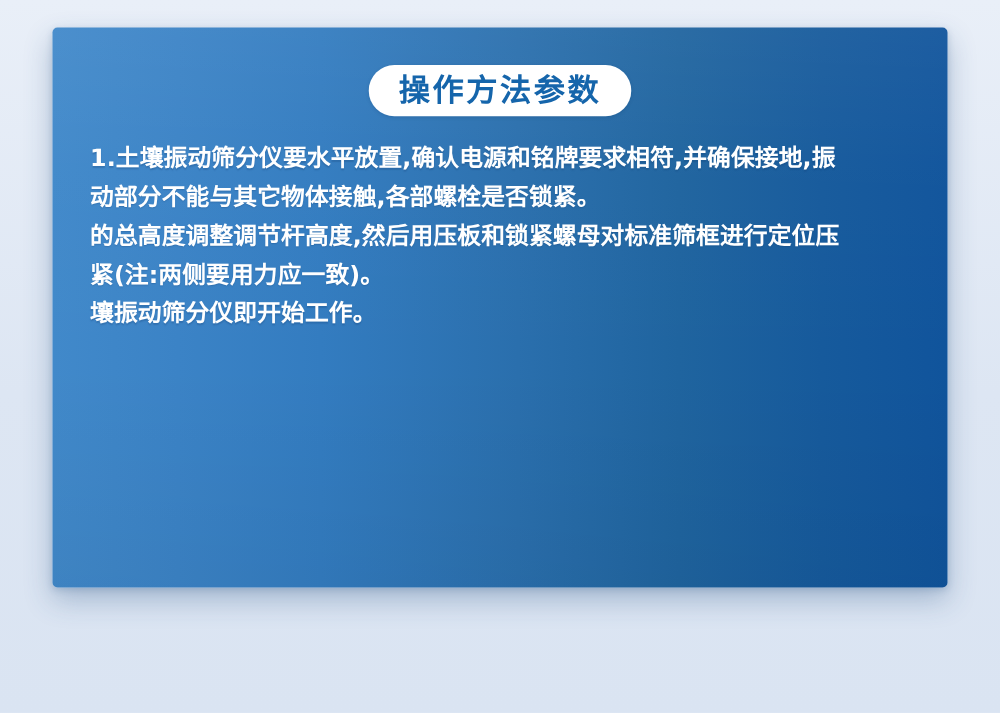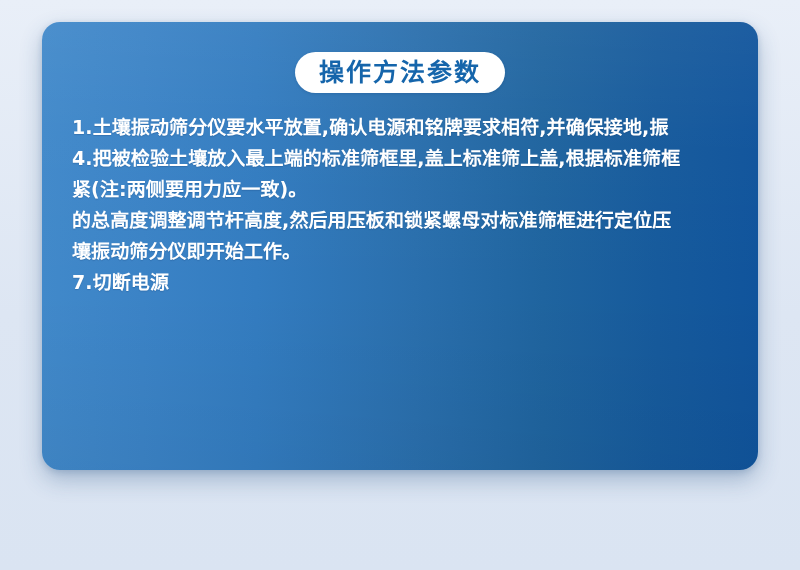--- a/index.html
+++ b/index.html
@@ -23,21 +23,21 @@
     background: linear-gradient(180deg, #e9eff8 0%, #dde6f3 55%, #dae4f2 100%);
   }
 
   
   .card {
     position: absolute;
     left: 42px;
     top: 22px;
     width: 716px;
     height: 448px;
-    border-radius: 18px;
+    border-radius: 4px;
     background: linear-gradient(90deg,
                 #4189ca 0%,
                 #3b83c6 14%,
                 #337cc0 30%,
                 #2a6fad 52%,
                 #1f649f 70%,
                 #165a9c 86%,
                 #10549c 100%);
     box-shadow: 0 10px 22px rgba(36, 78, 130, 0.30),
                 0 2px 6px rgba(36, 78, 130, 0.18);
@@ -110,21 +110,20 @@
 <div id="stage">
 
   <div class="card">
 
     <div class="title-pill">
       <span class="title-text">操作方法参数</span>
     </div>
 
     <div class="body-text">
       <div class="line">1.土壤振动筛分仪要水平放置,确认电源和铭牌要求相符,并确保接地,振</div>
-      <div class="line">4.把被检验土壤放入最上端的标准筛框里,盖上标准筛上盖,根据标准筛框</div>
+      <div class="line">动部分不能与其它物体接触,各部螺栓是否锁紧。</div>
+      <div class="line">的总高度调整调节杆高度,然后用压板和锁紧螺母对标准筛框进行定位压</div>
       <div class="line">紧(注:两侧要用力应一致)。</div>
-      <div class="line">的总高度调整调节杆高度,然后用压板和锁紧螺母对标准筛框进行定位压</div>
       <div class="line">壤振动筛分仪即开始工作。</div>
-      <div class="line">7.切断电源</div>
     </div>
 
   </div>
 </div>
 
 </body></html>

